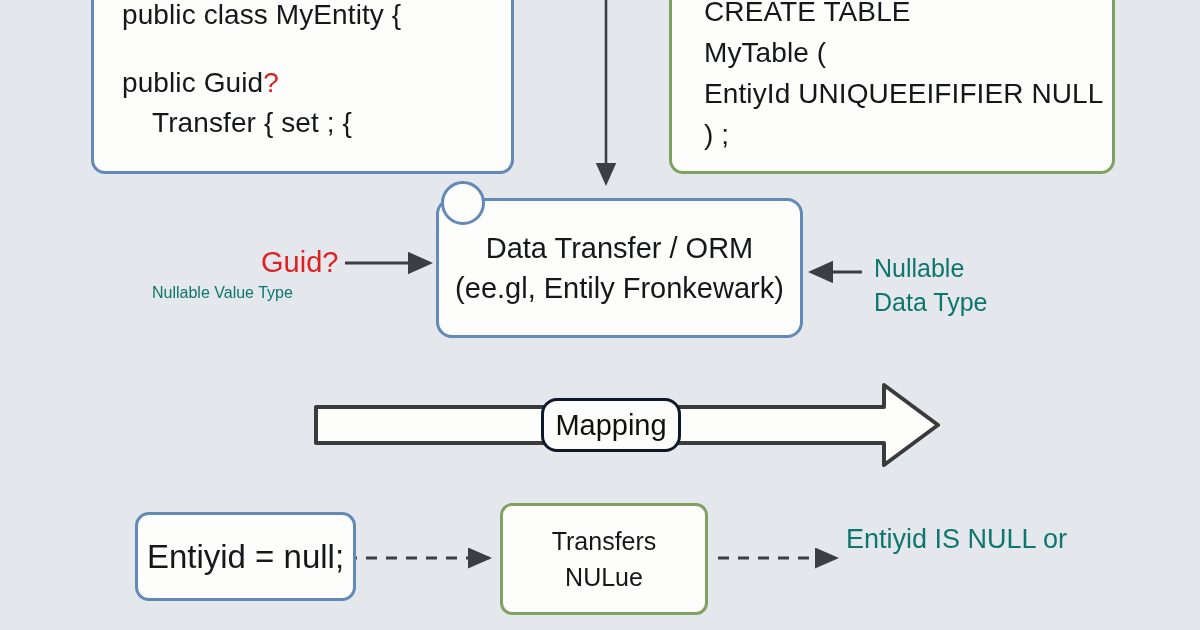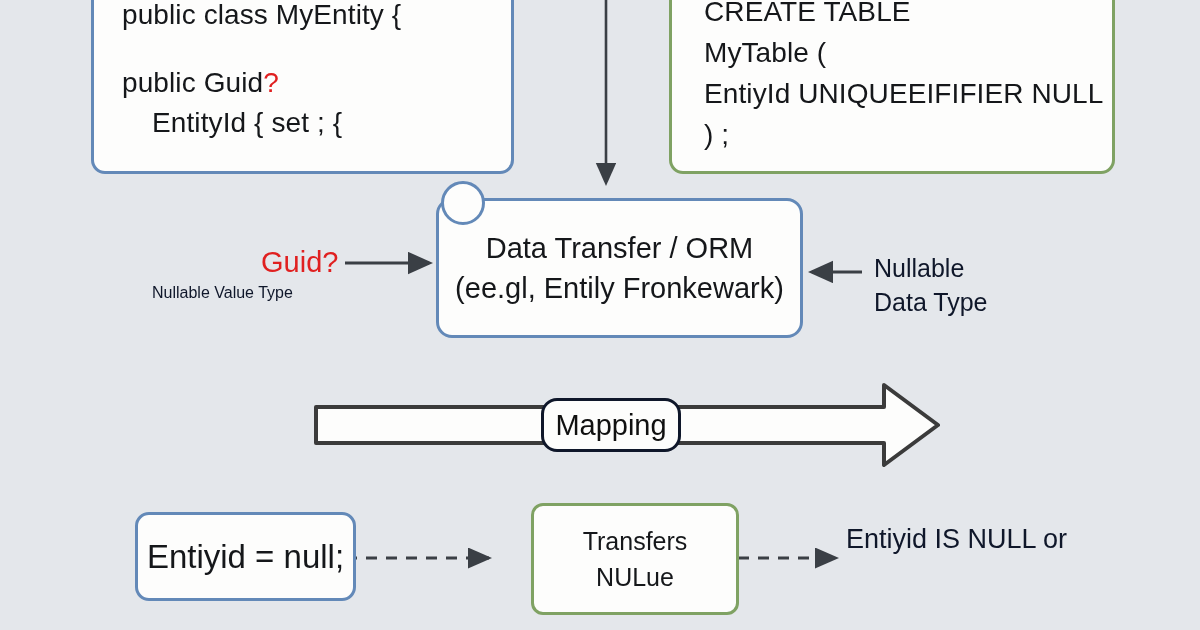--- a/index.html
+++ b/index.html
@@ -90,21 +90,21 @@
     height: 44px;
     border: 3px solid #6389b8;
     border-radius: 50%;
     background: #fdfdfc;
     box-sizing: border-box;
   }
 
   
   .lbl {
     position: absolute;
-    color: #0f172a;
+    color: #0f766e;
     white-space: nowrap;
   }
   #guid-label {
     left: 261px;
     top: 246px;
     font-size: 29px;
     color: #e02020;
   }
   #nvt-label {
     left: 152px;
@@ -143,21 +143,20 @@
     top: 503px;
     width: 208px;
     height: 112px;
     border-radius: 12px;
     align-items: center;
     justify-content: center;
     text-align: center;
     font-size: 25px;
     line-height: 36px;
     color: #15171a;
-    margin-left: 31px;
   }
 
   
   #mapping-label {
     position: absolute;
     left: 541px;
     top: 398px;
     width: 140px;
     height: 54px;
     box-sizing: border-box;
@@ -219,21 +218,21 @@
     <g>
       <line x1="718" y1="558" x2="836" y2="558" stroke="#3a3f45" stroke-width="3" stroke-dasharray="11,9" marker-end="url(#arrowhead-sm)"></line>
     </g>
   </svg>
 
   <div class="node blue" id="class-box">
     <div class="code-box">
       <div class="code-line">public class MyEntity {</div>
       <div class="gap"></div>
       <div class="code-line"><span>public Guid</span><span class="q-mark">?</span></div>
-      <div class="code-line indent">EntityId { set ; {</div>
+      <div class="code-line indent">Transfer { set ; {</div>
     </div>
   </div>
 
   <div class="node green" id="sql-box">
     <div class="code-box">
       <div class="code-line">CREATE TABLE</div>
       <div class="code-line">MyTable (</div>
       <div class="code-line">EntiyId UNIQUEEIFIFIER NULL</div>
       <div class="code-line">) ;</div>
     </div>

